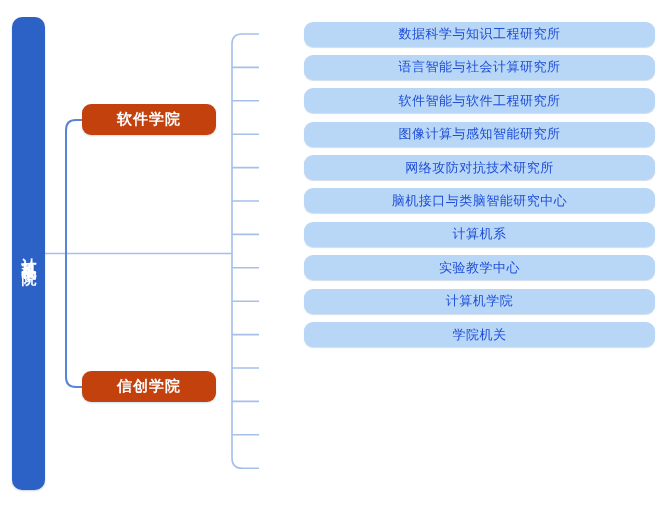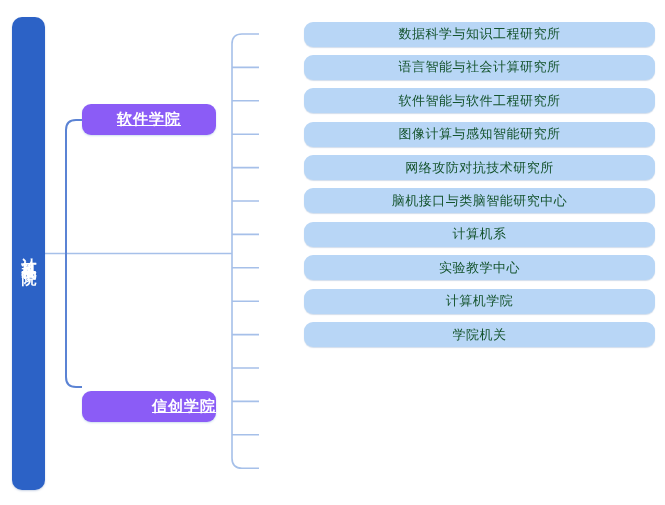--- a/index.html
+++ b/index.html
@@ -41,52 +41,51 @@
     color: #ffffff;
     font-weight: bold;
     font-size: 15px;
     letter-spacing: 3px;
   }
 
   .school {
     position: absolute;
     left: 82px;
     width: 134px; height: 31px;
-    background: #8b5cf6;
+    background: #c2410c;
     border-radius: 9px;
     display: flex;
     align-items: center;
     justify-content: center;
     color: #ffffff;
     font-weight: bold;
     font-size: 15px;
     letter-spacing: 1px;
     box-shadow: 0 1px 2px rgba(110, 160, 205, 0.35);
-    text-decoration: underline;
   }
   .school-0 { top: 104px; }
-  .school-1 { top: 391px; justify-content: flex-end; }
+  .school-1 { top: 371px; }
 
   .unit-list {
     position: absolute;
     left: 259px; top: 21.5px;
     width: 396px;
     display: flex;
     flex-direction: column;
     gap: 8.4px;
   }
   .unit {
     height: 25px;
     background: #b8d6f6;
     border-radius: 9px;
     display: flex;
     align-items: center;
     justify-content: center;
     font-size: 13px;
-    color: #14532d;
+    color: #1d4ed8;
     letter-spacing: 0.5px;
     box-shadow: 0 1px 1px rgba(130, 160, 200, 0.35);
     margin-left: 45px;
   }
 </style>
 </head>
 <body>
 
 <div class="stage">
 

